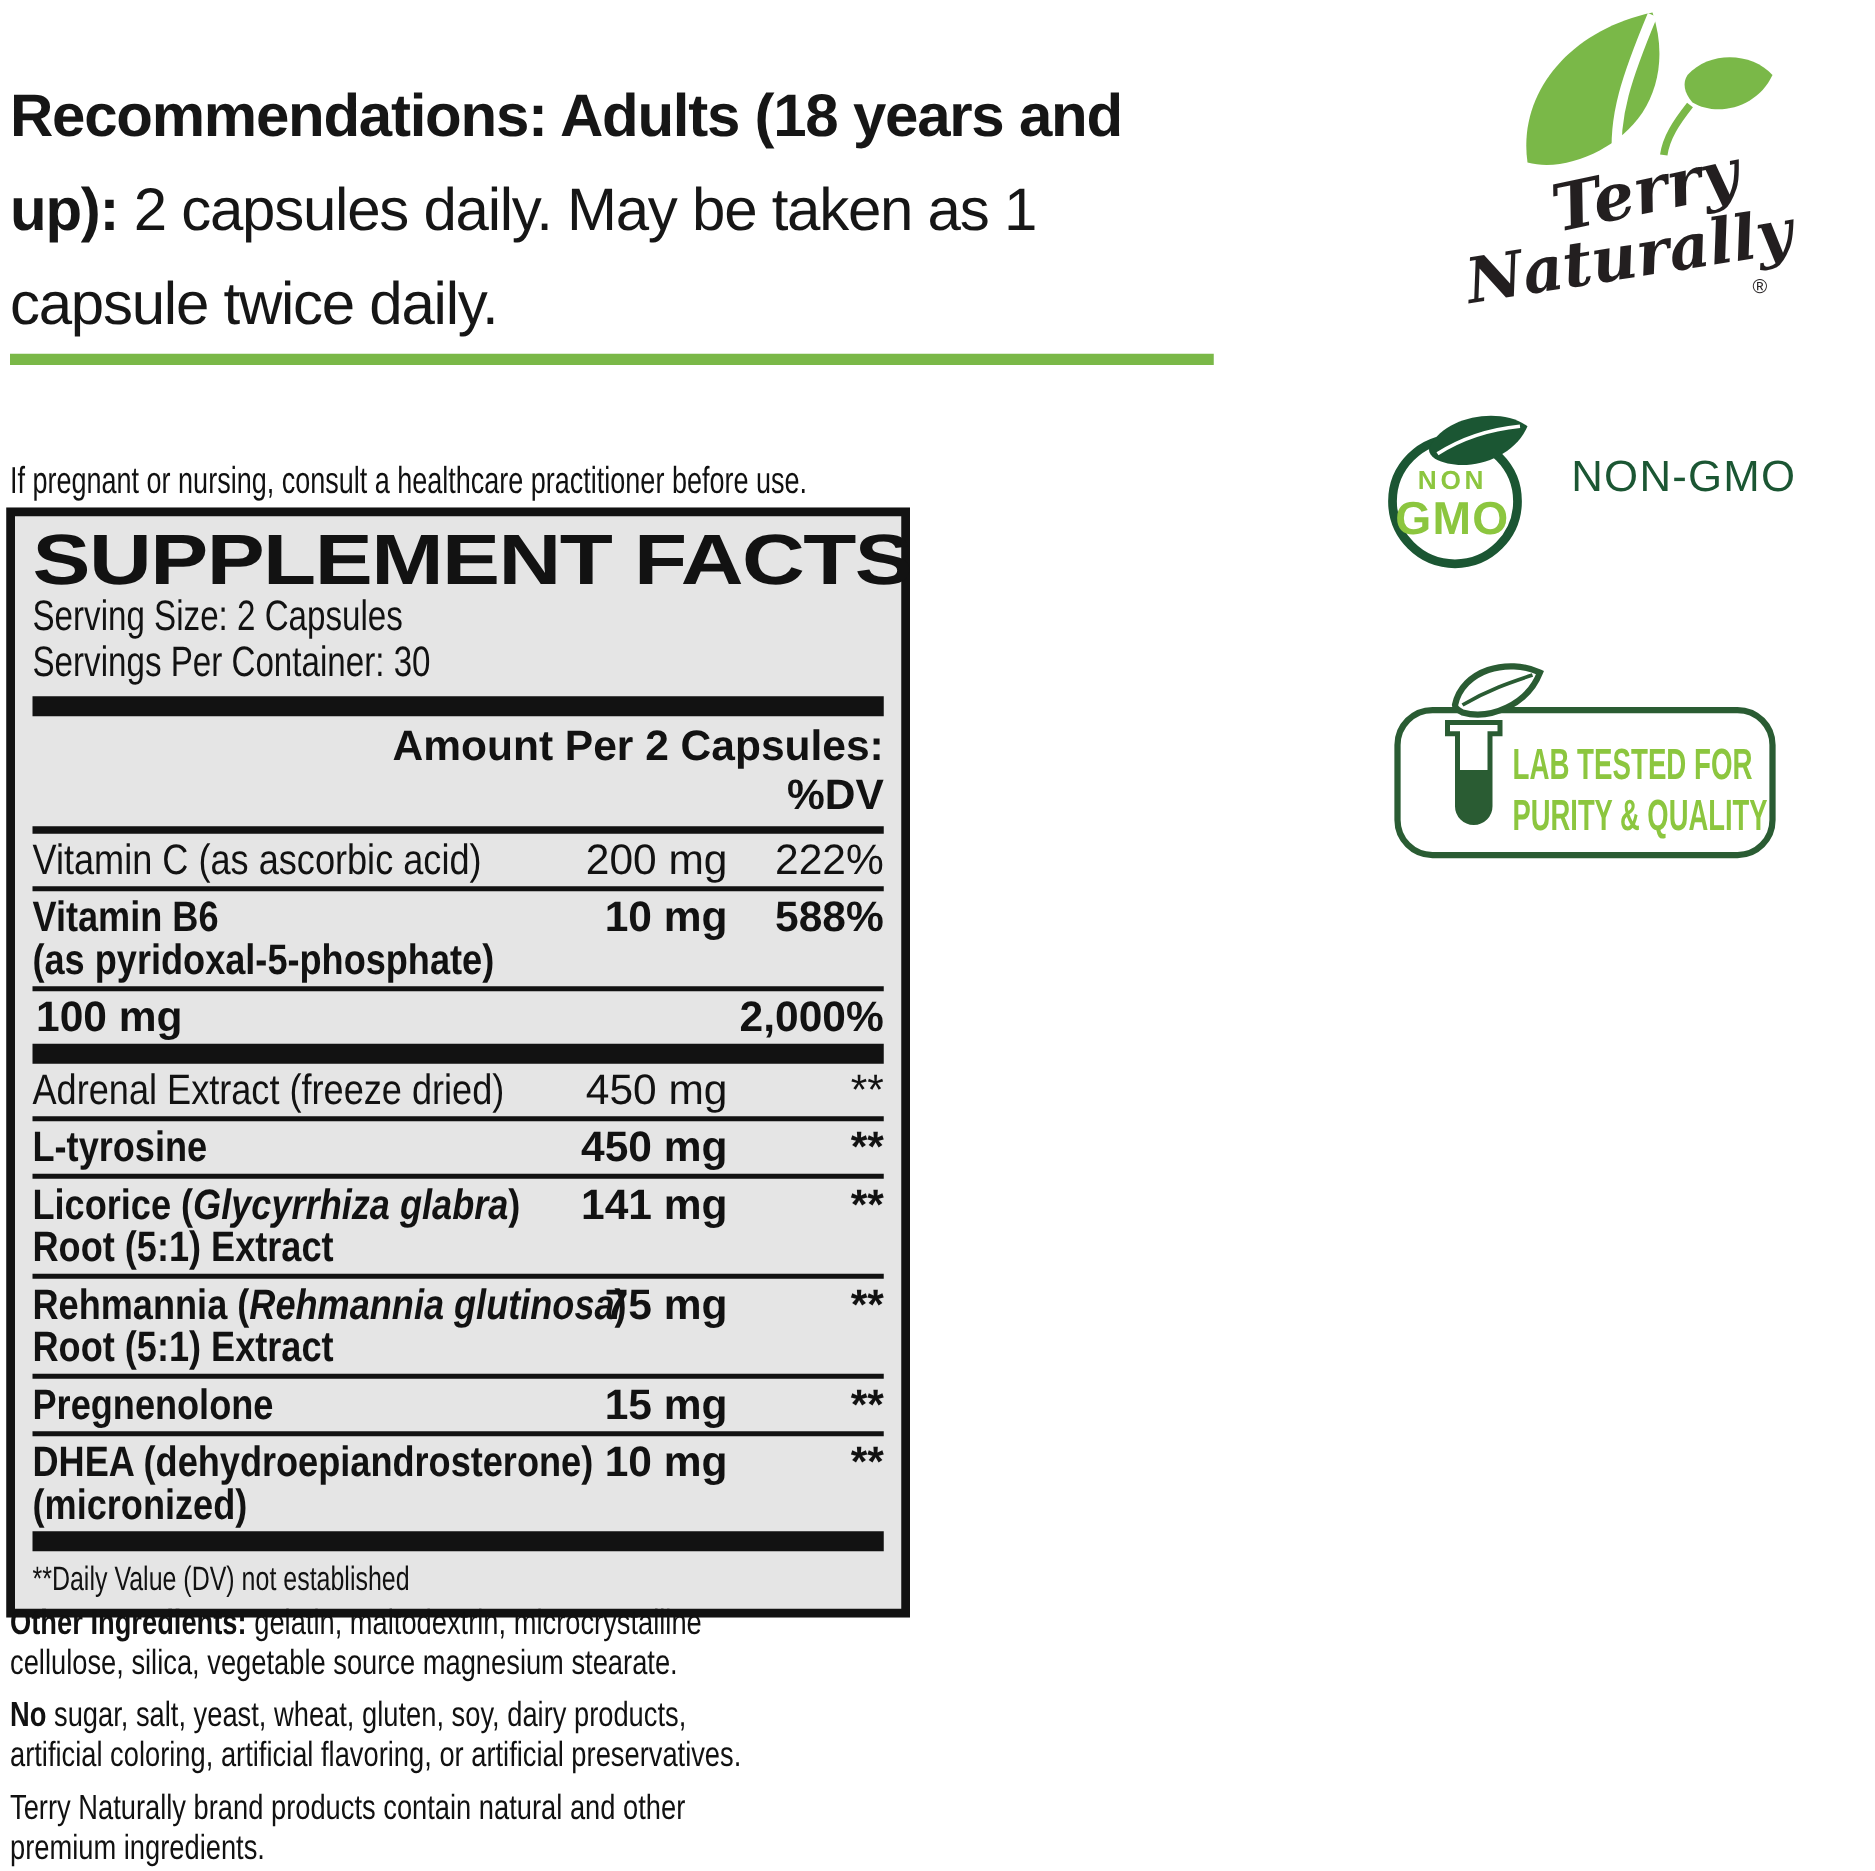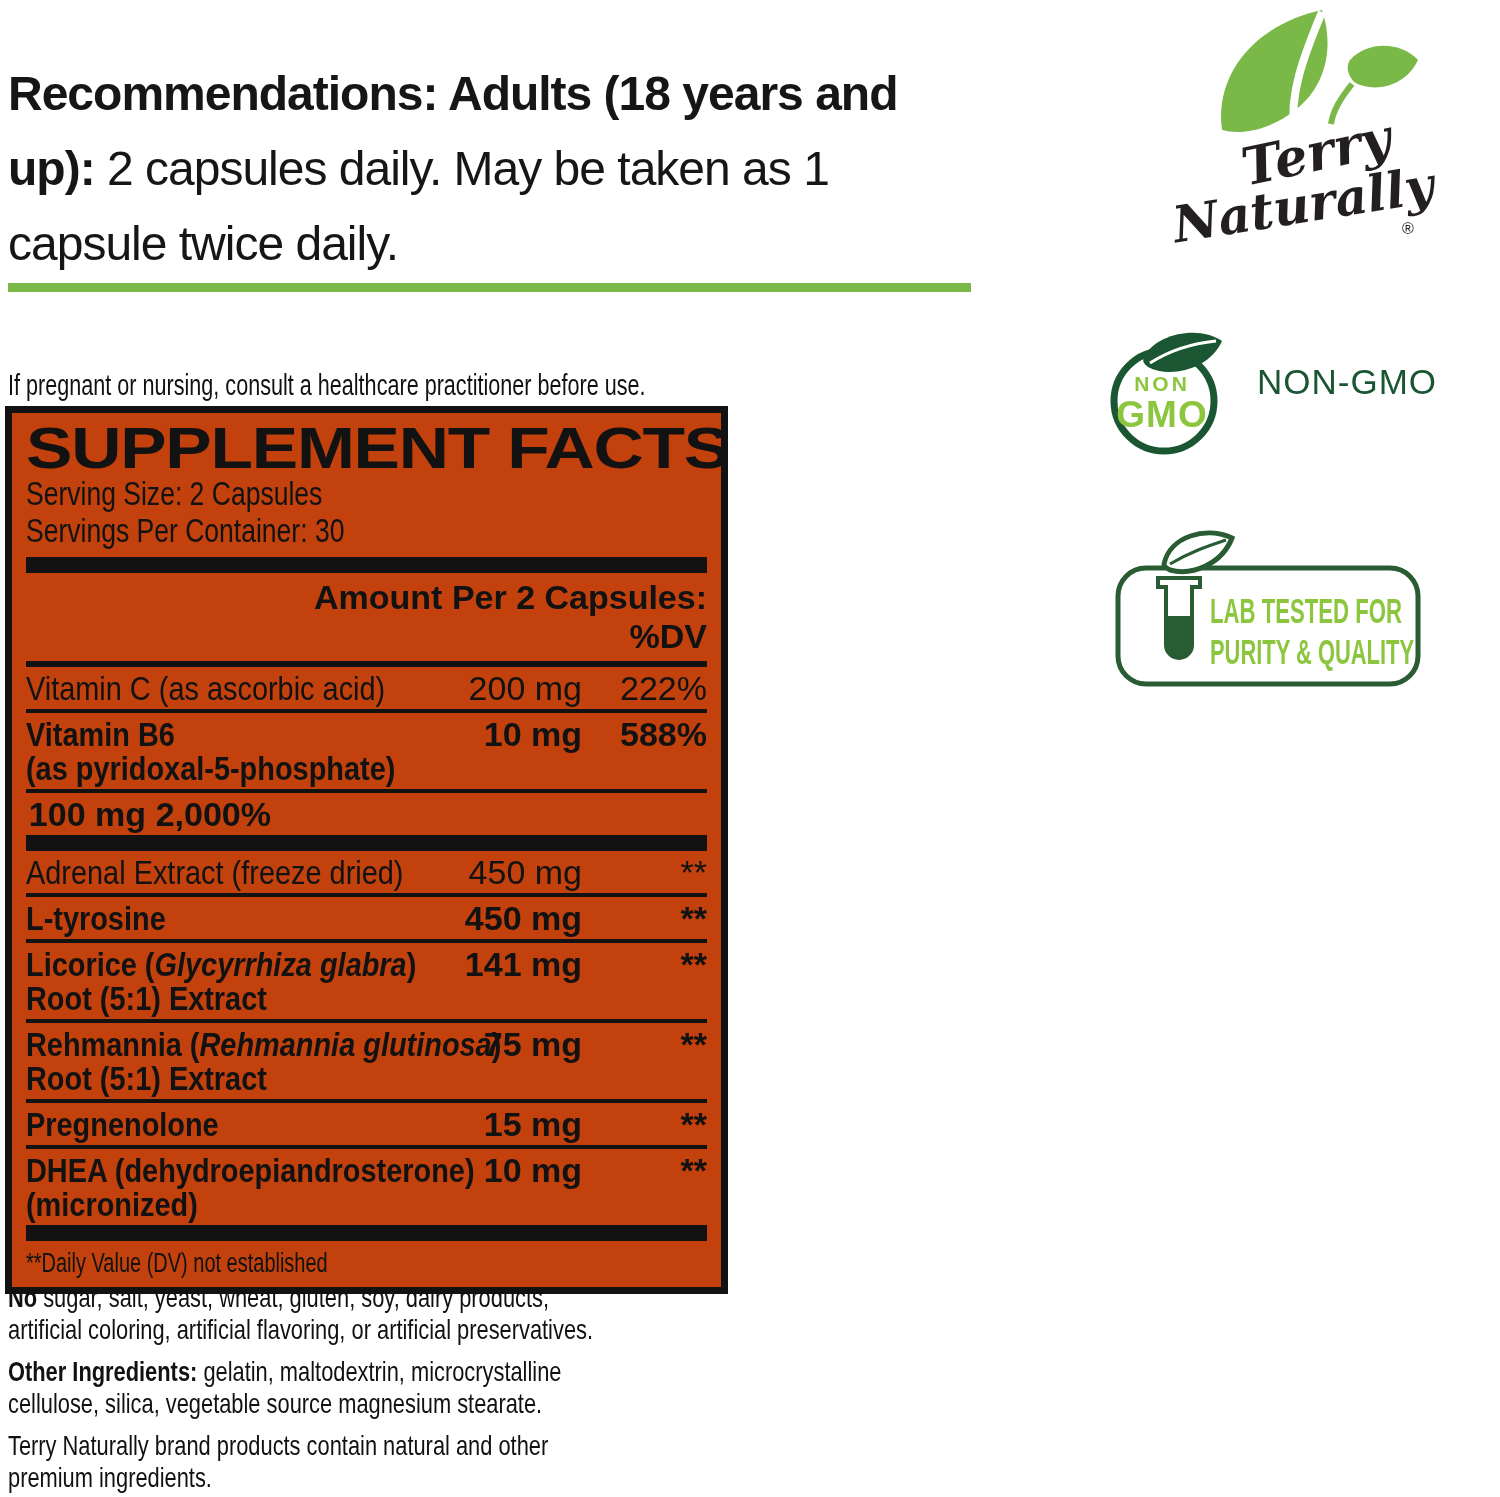--- a/index.html
+++ b/index.html
@@ -26,38 +26,38 @@
   .green-line{position:absolute;left:8px;top:283px;width:963px;height:9px;background:var(--leaf-green);}
 
   .pregnancy{
     position:absolute;left:8px;top:368px;font-size:30px;color:#111;
     white-space:nowrap;transform:scaleX(.72);transform-origin:0 0;
   }
 
   
   .sf{
     position:absolute;left:5px;top:406px;width:723px;box-sizing:border-box;
-    border:7px solid #121212;padding:0 14px 2px;background:#c2410c;color:#121212;
+    border:7px solid #121212;padding:0 14px 2px;background:#e5e5e5;color:#121212;
   }
   .sf-title{
     font-size:57px;font-weight:bold;line-height:54px;margin:8px 0 0;
     white-space:nowrap;letter-spacing:-1px;
     transform:scaleX(1.22);transform-origin:0 0;
   }
   .sf-serving{
     font-size:34px;line-height:37px;white-space:nowrap;
     transform:scaleX(.78);transform-origin:0 0;
   }
   .sf-bar{height:16px;background:#121212;}
   .sf-bar.m{margin-top:8px;}
   .sf-head{
     display:flex;justify-content:space-between;align-items:flex-end;
     border-bottom:6px solid #121212;padding:5px 0 5px;font-size:34px;font-weight:bold;flex-direction:column;
   }
-  .sf-row{display:flex;align-items:flex-start;padding:4px 0;font-size:34px;line-height:34px;}
+  .sf-row{display:flex;align-items:flex-start;padding:4px 0;font-size:34px;line-height:34px;justify-content:space-between;}
   .sf-row + .sf-row{border-top:4px solid #121212;font-weight:bold;}
   .sf-name{flex:1;min-width:0;}
   .sf-line{white-space:nowrap;transform:scaleX(.85);transform-origin:0 0;}
   .sf-line em{font-style:italic;}
   .sf-amt{width:120px;text-align:right;white-space:nowrap;}
   .sf-dv{width:125px;text-align:right;white-space:nowrap;}
   .sf-foot{
     font-size:27px;line-height:32px;padding:6px 0 6px;white-space:nowrap;
     transform:scaleX(.74);transform-origin:0 0;
   }
@@ -166,26 +166,26 @@
         <div class="sf-amt">10 mg</div>
         <div class="sf-dv">**</div>
       </div>
     </div>
   <div class="sf-bar"></div>
   <div class="sf-foot">**Daily Value (DV) not established</div>
 </div>
 
 <div class="bottom" id="bottom-text">
     <div class="para">
+      <div class="pline"><b>Other Ingredients:</b> gelatin, maltodextrin, microcrystalline</div>
+      <div class="pline">cellulose, silica, vegetable source magnesium stearate.</div>
+    </div>
+    <div class="para">
       <div class="pline"><b>No</b> sugar, salt, yeast, wheat, gluten, soy, dairy products,</div>
       <div class="pline">artificial coloring, artificial flavoring, or artificial preservatives.</div>
-    </div>
-    <div class="para">
-      <div class="pline"><b>Other Ingredients:</b> gelatin, maltodextrin, microcrystalline</div>
-      <div class="pline">cellulose, silica, vegetable source magnesium stearate.</div>
     </div>
     <div class="para">
       <div class="pline">Terry Naturally brand products contain natural and other</div>
       <div class="pline">premium ingredients.</div>
     </div>
   </div>
 
 <svg class="logo" viewBox="0 0 260 250" aria-hidden="true">
   <g>
     <path d="M42,128 C34,72 76,22 142,8 C152,38 148,66 134,88 C114,118 72,136 42,128 Z" fill="var(--leaf-green)"></path>

